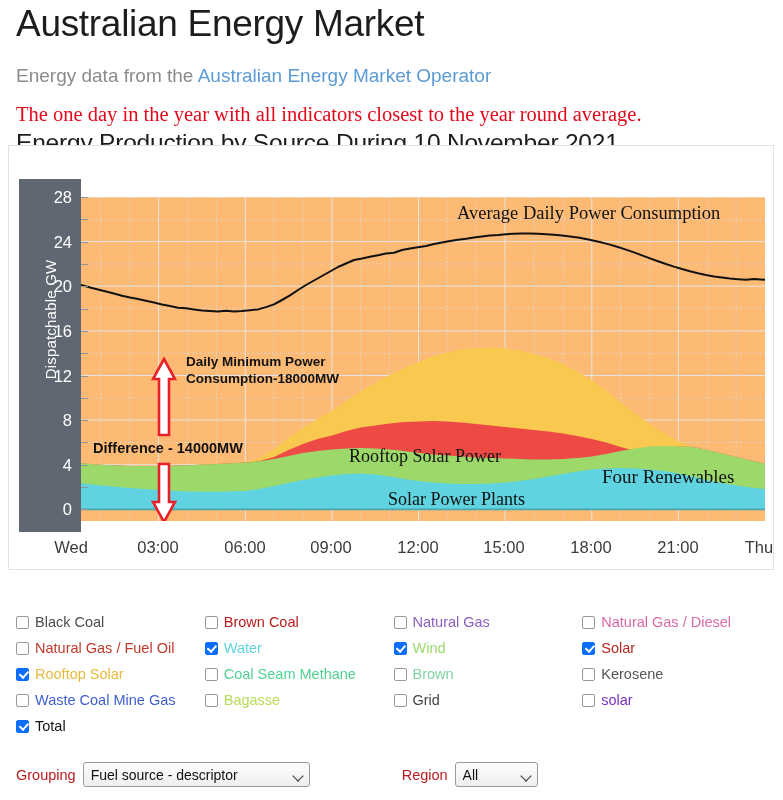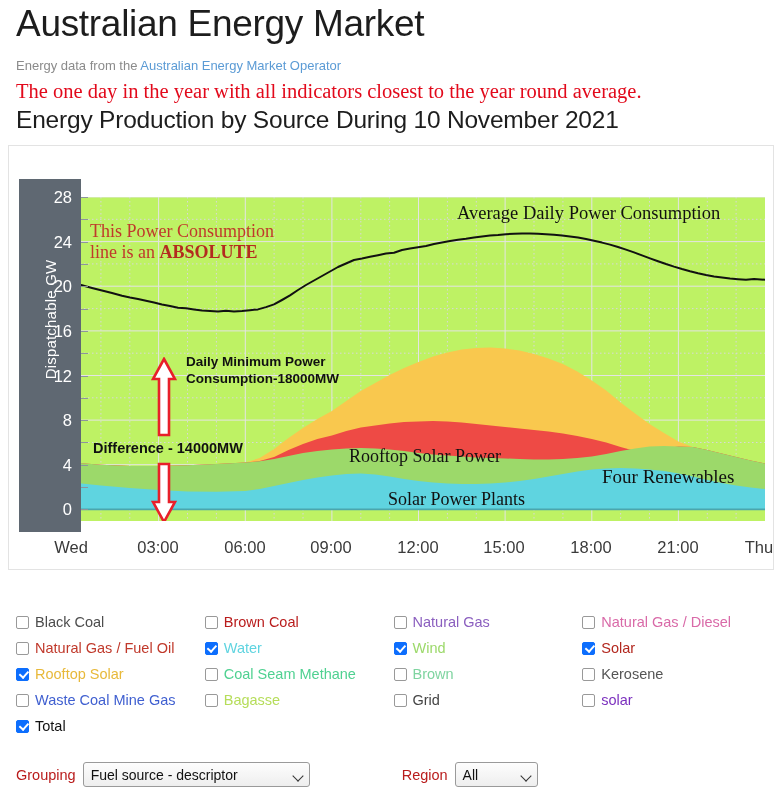--- a/index.html
+++ b/index.html
@@ -11,42 +11,42 @@
   }
   .page{position:relative;width:783px;height:800px;background:#fff;}
 
   
   .hdr{padding:2px 0 0 16px;}
   .title{
     font-size:37px;line-height:44px;font-weight:400;color:#1d1d1d;
     letter-spacing:-0.3px;
   }
   .subtitle{
-    font-size:13px;line-height:24px;color:#8b8b8b;font-weight:400;
-    margin-top:8px;
+    font-size:19px;line-height:24px;color:#8b8b8b;font-weight:400;
+    margin-top:18px;
   }
   .subtitle .lnk{color:#5b9bd5;}
   .redline{
     font-family:"Liberation Serif",serif;
-    font-size:20.5px;line-height:25px;color:#e2091b;margin-top:1px;
+    font-size:20.5px;line-height:25px;color:#e2091b;margin-top:14px;
     white-space:nowrap;
   }
   .chartTitle{
     font-size:24.5px;line-height:31px;color:#1d1d1d;font-weight:400;
     margin-top:0px;letter-spacing:-0.2px;
   }
 
   
   .chartbox{
     position:absolute;left:8px;top:145px;width:766px;height:425px;
     background:#fff;border:1px solid #e3e3e3;box-sizing:border-box;
   }
   .plot{
     position:absolute;left:63px;top:51px;width:693px;height:324px;
-    background:#bef264;overflow:hidden;
+    background:#fdba74;overflow:hidden;
   }
   .plotsvg{position:absolute;left:0;top:0;width:693px;height:324px;}
 
   
   .yaxis{
     position:absolute;left:10px;top:33px;width:62px;height:353px;
     background:#5f6872;
   }
   .ylab{
     position:absolute;left:-49px;top:132px;width:160px;
@@ -222,24 +222,20 @@
              L554,52.6 L562,55.4 L570,58.4 L578,61.4 L586,64.2 L594,67.0 L602,69.6 L610,72.0 L618,74.2 L626,76.2
              L634,78.0 L642,79.4 L650,80.5 L658,81.6 L666,82.2 L674,82.8 L682,82.0 L693,82.8"></path>
       </svg>
 
       <div class="ann annSerif" style="left:385px;top:6px;font-size:18.5px;">Average Daily Power Consumption</div>
       <div class="ann annSerif" style="left:277px;top:249px;font-size:18px;">Rooftop Solar Power</div>
       <div class="ann annSerif" style="left:316px;top:292px;font-size:18px;">Solar Power Plants</div>
 
       <div class="ann annSerif" style="left:530px;top:269px;font-size:19px;">Four Renewables</div>
 
-      <div class="ann annRed" style="left:18px;top:24px;">
-        <div>This Power Consumption</div>
-        <div><span>line is an </span><b>ABSOLUTE</b></div>
-      </div>
 
       <div class="ann annBlack" style="left:114px;top:156px;">
         <div>Daily Minimum Power</div>
         <div>Consumption-18000MW</div>
       </div>
 
       <div class="ann annBlack" style="left:21px;top:243px;font-size:14.5px;">Difference - 14000MW</div>
 
       <svg style="position:absolute;left:79px;top:160px;" width="26" height="80" viewBox="0 0 26 80">
         <path d="M13,2 L24,22 L18,22 L18,78 L8,78 L8,22 L2,22 Z" fill="#ffffff" stroke="#e8202a" stroke-width="2.6" stroke-linejoin="miter"></path>

